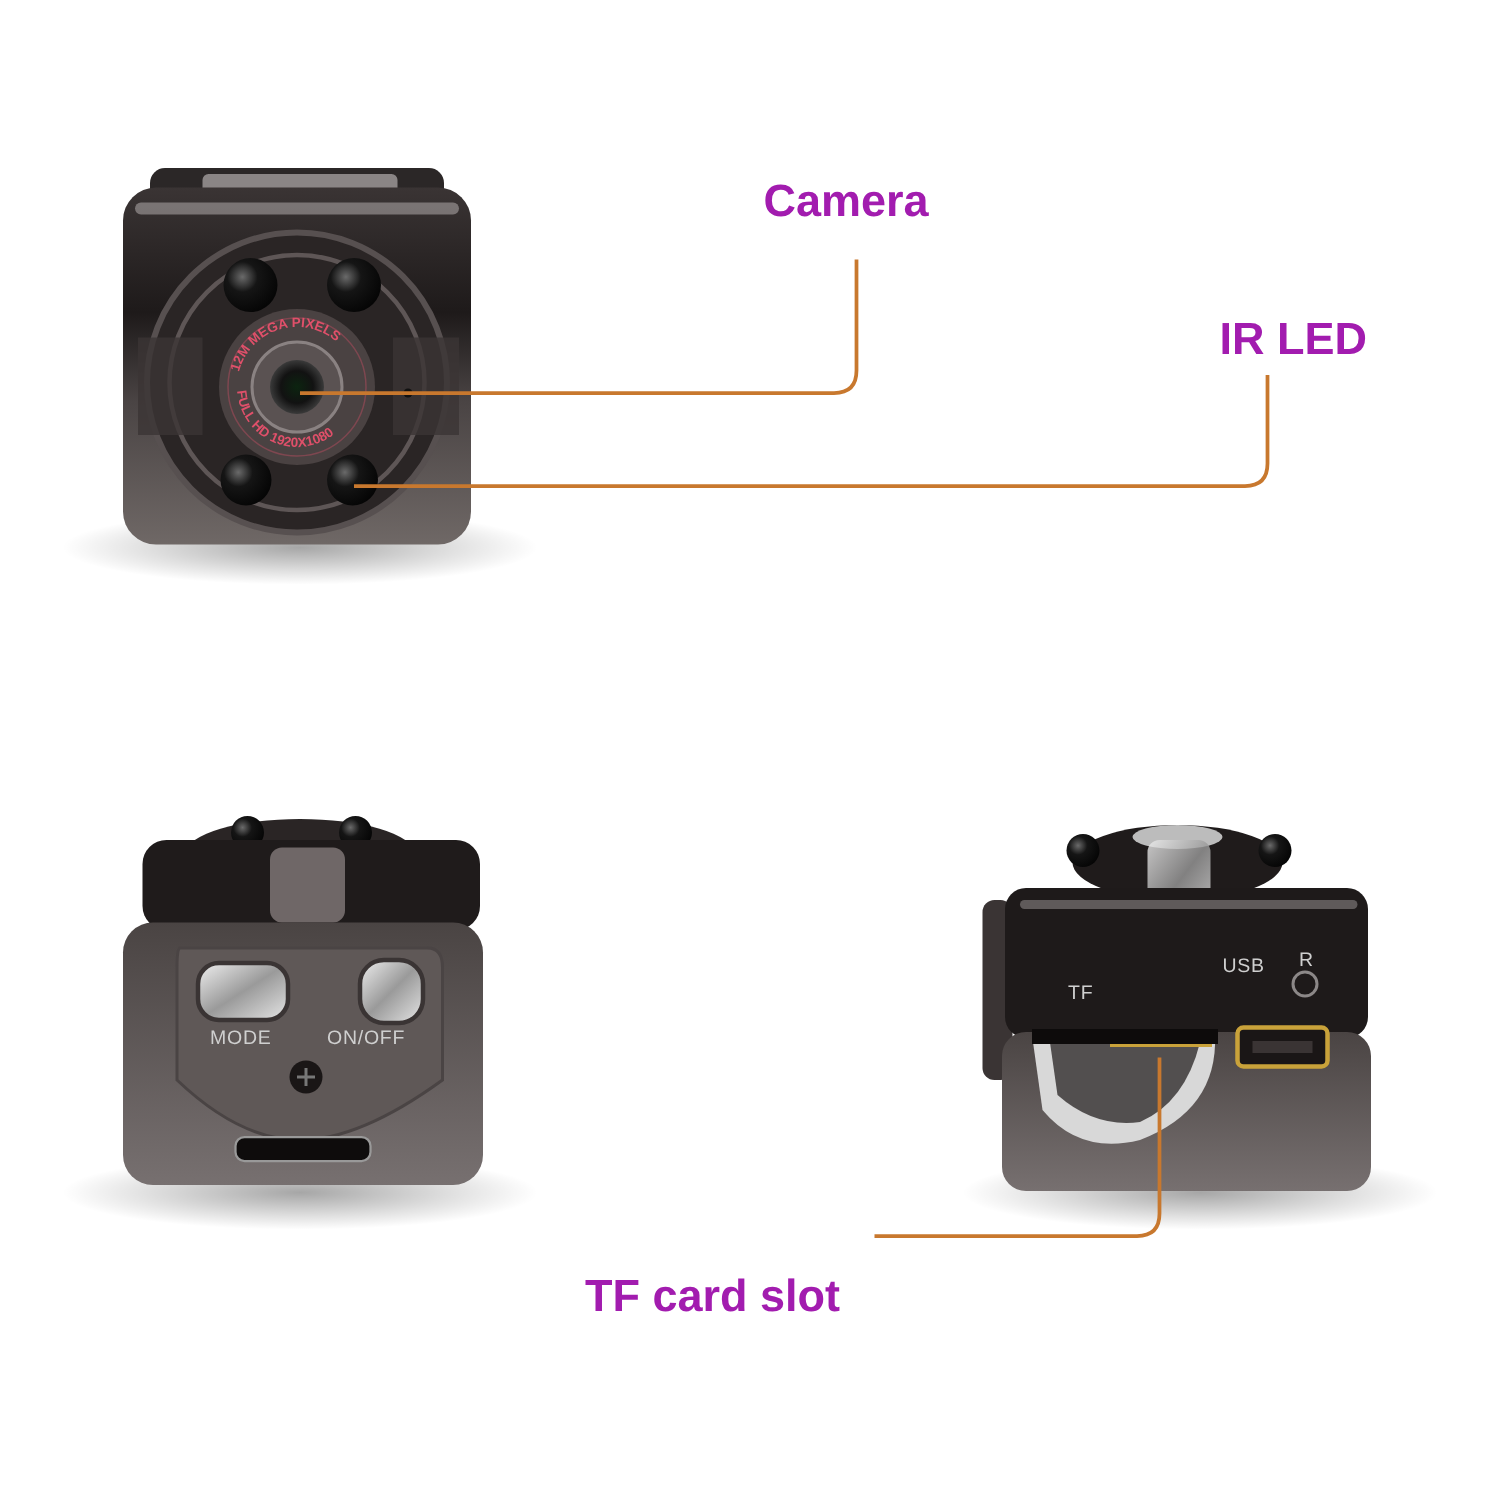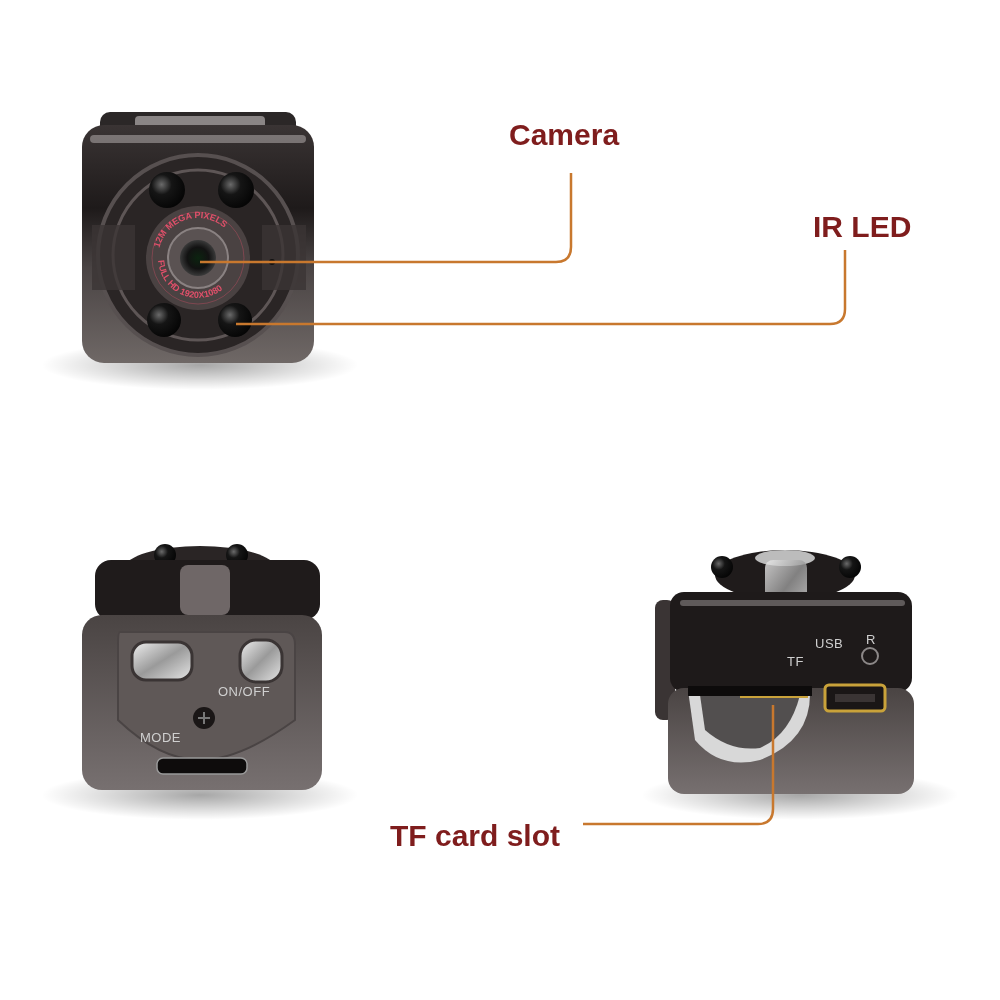--- a/index.html
+++ b/index.html
@@ -1,18 +1,18 @@
 <!DOCTYPE html>
 <html><head>
 <meta charset="utf-8">
 <style>
   html, body { margin: 0; padding: 0; background: #ffffff; }
   body { width: 1000px; height: 1000px; position: relative; overflow: hidden;
          font-family: "Liberation Sans", sans-serif; }
-  .label { position: absolute; font-weight: bold; color: #7f1d1d; font-size: 30px;
+  .label { position: absolute; font-weight: bold; color: #a21caf; font-size: 30px;
            font-family: "Liberation Sans", sans-serif; white-space: nowrap; line-height: 1; }
   svg.overlay { position: absolute; left: 0; top: 0; width: 1000px; height: 1000px; pointer-events: none; }
   .shadow { position: absolute; border-radius: 50%;
             background: radial-gradient(ellipse at center, rgba(0,0,0,0.35) 0%, rgba(0,0,0,0.12) 45%, rgba(0,0,0,0) 70%); }
   .engr { position: absolute; color: #cfcfcf; font-size: 13px; letter-spacing: 0.5px;
           font-family: "Liberation Sans", sans-serif; white-space: nowrap; }
 </style>
 </head>
 <body>
 
@@ -108,27 +108,27 @@
 
 <svg class="overlay" viewBox="0 0 1000 1000">
   <text font-family="Liberation Sans, sans-serif" font-size="9" font-weight="bold" fill="#e0506a">
     <textPath href="#lensArcTop" startOffset="8%">12M MEGA PIXELS</textPath>
   </text>
   <text font-family="Liberation Sans, sans-serif" font-size="9" font-weight="bold" fill="#e0506a">
     <textPath href="#lensArcBot" startOffset="2%">FULL HD 1920X1080</textPath>
   </text>
 </svg>
 
-<div class="engr" style="left:140px;top:684px;margin-top:46px;">MODE</div>
+<div class="engr" style="left:140px;top:684px;">MODE</div>
 <div class="engr" style="left:218px;top:684px;">ON/OFF</div>
-<div class="engr" style="left:787px;top:654px;">TF</div>
+<div class="engr" style="left:712px;top:654px;">TF</div>
 <div class="engr" style="left:815px;top:636px;">USB</div>
 <div class="engr" style="left:866px;top:632px;">R</div>
 
 <svg class="overlay" viewBox="0 0 1000 1000">
   <path d="M200 262 L556 262 Q571 262 571 247 L571 173" fill="none" stroke="#C8782E" stroke-width="2.5"></path>
   <path d="M236 324 L830 324 Q845 324 845 309 L845 250" fill="none" stroke="#C8782E" stroke-width="2.5"></path>
   <path d="M583 824 L758 824 Q773 824 773 809 L773 705" fill="none" stroke="#C8782E" stroke-width="2.5"></path>
 </svg>
 
 <div class="label" style="left:509px;top:120px;">Camera</div>
 <div class="label" style="left:813px;top:212px;">IR LED</div>
-<div class="label" style="left:390px;top:821px;">TF card slot</div>
+<div class="label" style="left:390px;top:850px;">TF card slot</div>
 
 </body></html>

